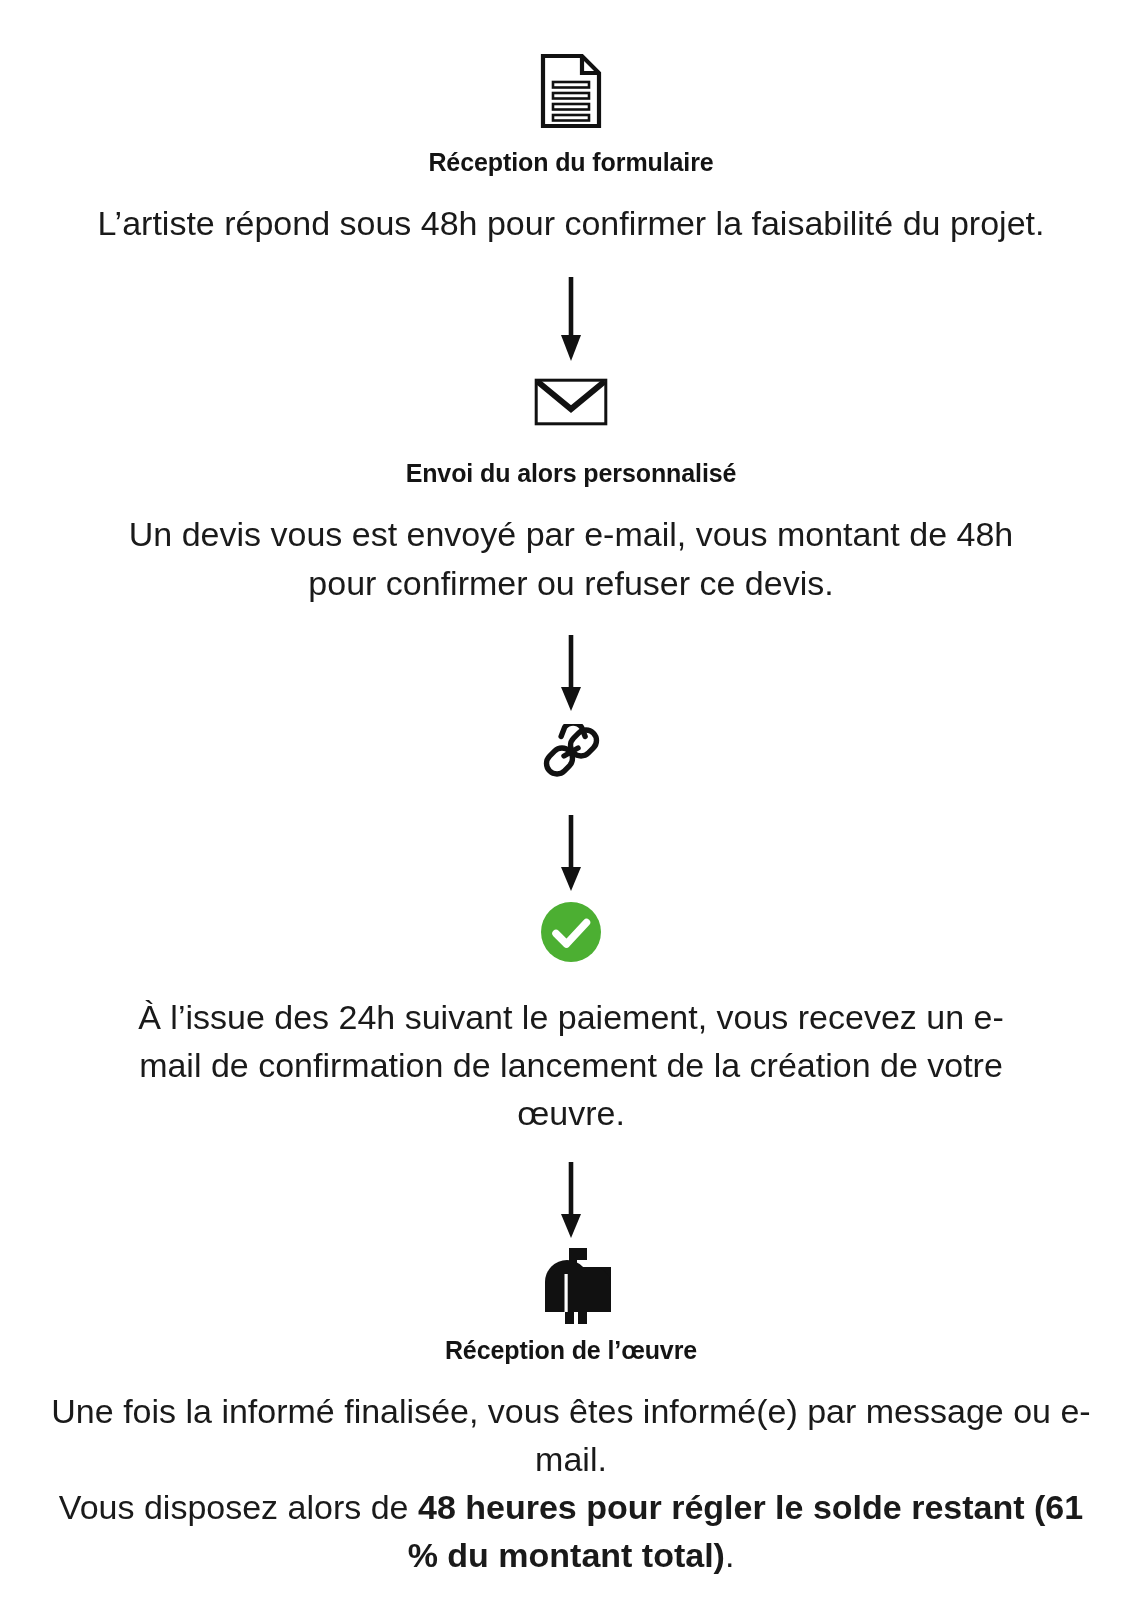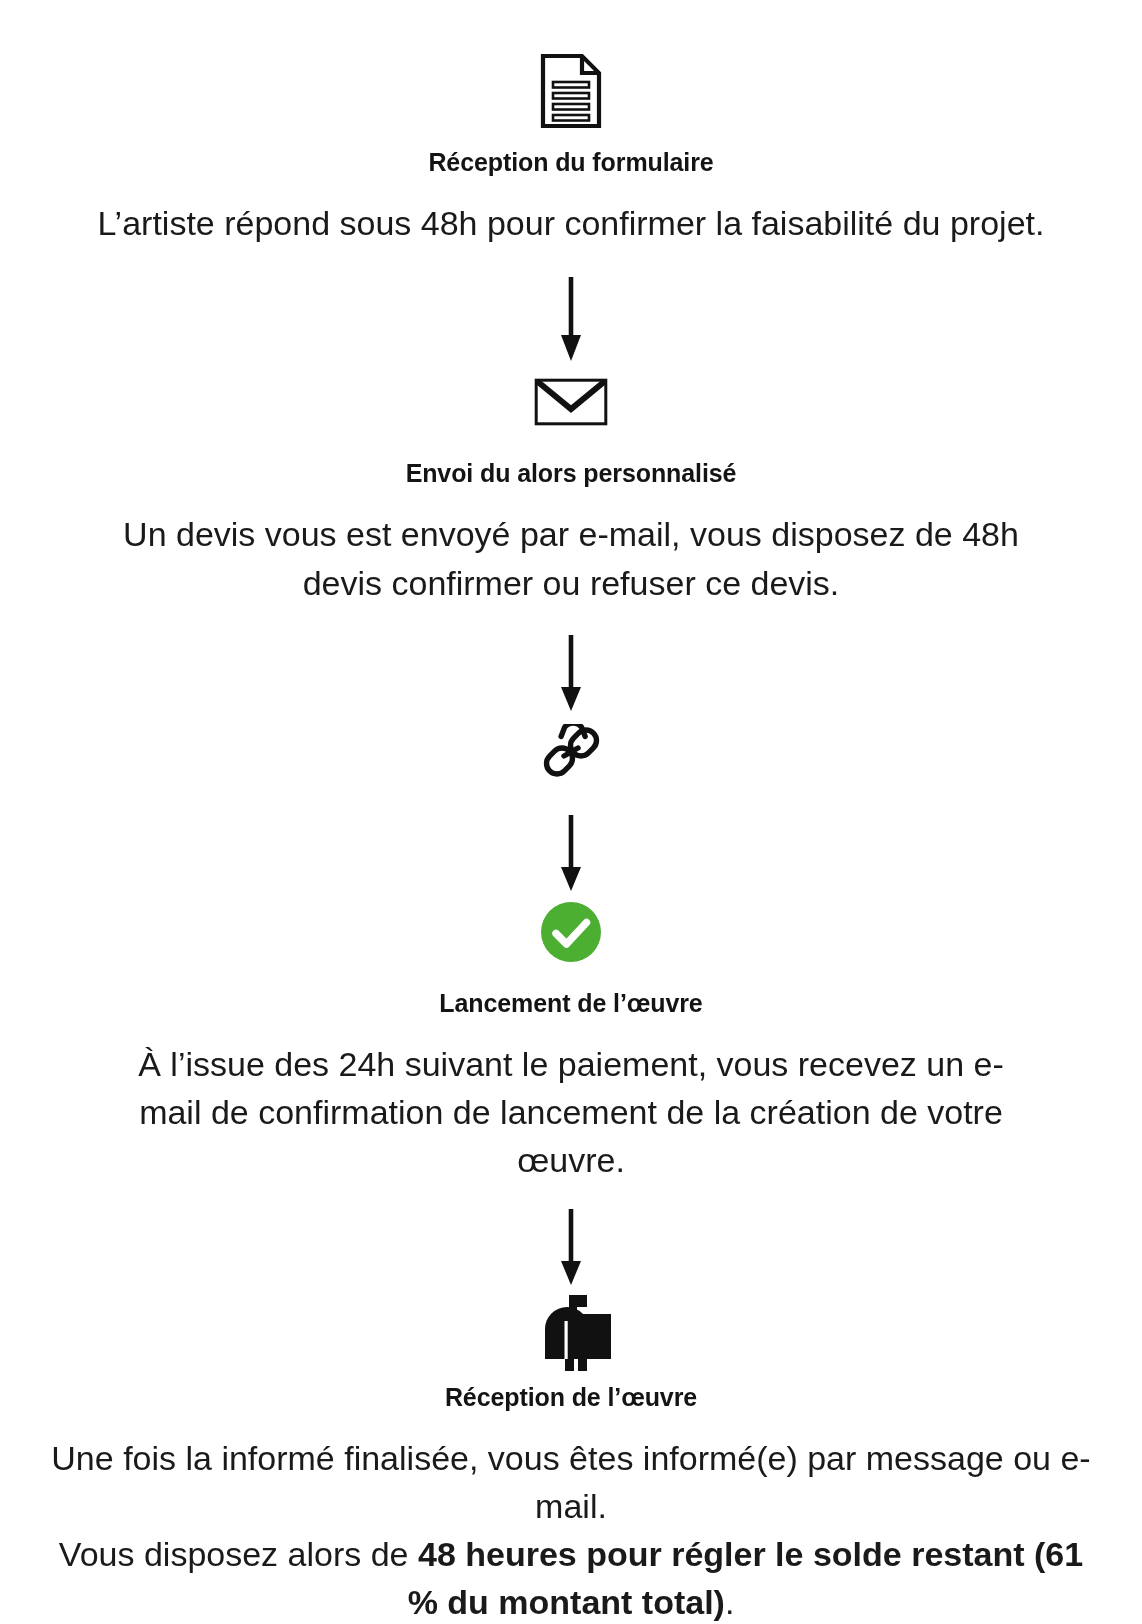--- a/index.html
+++ b/index.html
@@ -111,21 +111,21 @@
   </div>
 
   <div class="step">
     <div class="step-icon">
       <svg class="icon-envelope" viewBox="0 0 74 48">
         <rect x="2.2" y="2.2" width="69.6" height="43.6" fill="#ffffff" stroke="#111111" stroke-width="3"></rect>
         <path d="M3.5 3.5 L37 31 L70.5 3.5" fill="none" stroke="#111111" stroke-width="6" stroke-linejoin="miter" stroke-linecap="butt"></path>
       </svg>
     </div>
     <div class="step-title">Envoi du alors personnalisé</div>
-    <div class="step-desc narrow">Un devis vous est envoyé par e-mail, vous disposez de 48h devis confirmer ou refuser ce devis.</div>
+    <div class="step-desc narrow">Un devis vous est envoyé par e-mail, vous montant de 48h pour confirmer ou refuser ce devis.</div>
   </div>
 
   <div class="connector c2">
     <svg class="icon-arrow short" viewBox="0 0 26 78">
       <line x1="13" y1="0" x2="13" y2="56" stroke="#111111" stroke-width="4.6"></line>
       <polygon points="13,76 3,52 23,52" fill="#111111"></polygon>
     </svg>
   </div>
 
   <div class="step">
@@ -148,21 +148,20 @@
     </svg>
   </div>
 
   <div class="step">
     <div class="step-icon">
       <svg class="icon-check" viewBox="0 0 62 62">
         <circle cx="31" cy="31" r="30" fill="#4CAF32"></circle>
         <path d="M16 32.5 L26.5 43 L46.5 21.5" fill="none" stroke="#ffffff" stroke-width="7.5" stroke-linecap="round" stroke-linejoin="round"></path>
       </svg>
     </div>
-    <div class="step-title">Lancement de l’œuvre</div>
     <div class="step-desc narrow">À l’issue des 24h suivant le paiement, vous recevez un e-mail de confirmation de lancement de la création de votre œuvre.</div>
   </div>
 
   <div class="connector c4">
     <svg class="icon-arrow short" viewBox="0 0 26 78">
       <line x1="13" y1="0" x2="13" y2="56" stroke="#111111" stroke-width="4.6"></line>
       <polygon points="13,76 3,52 23,52" fill="#111111"></polygon>
     </svg>
   </div>
 

